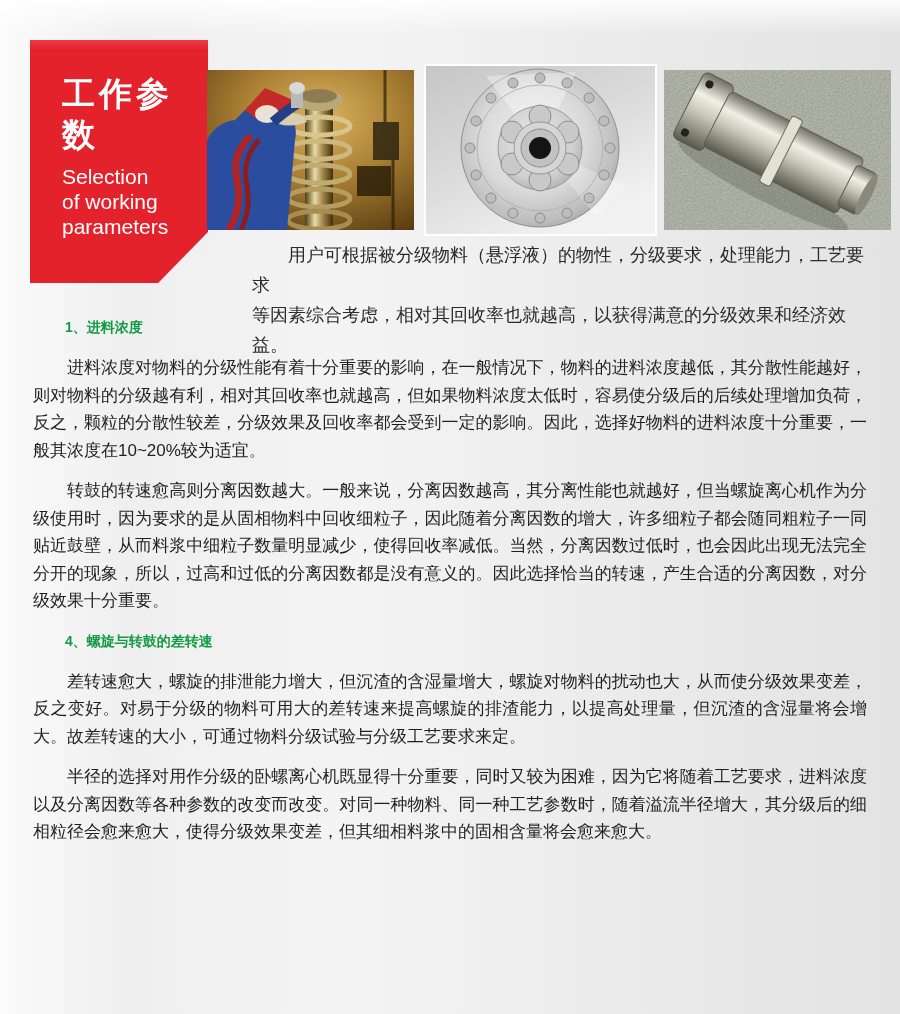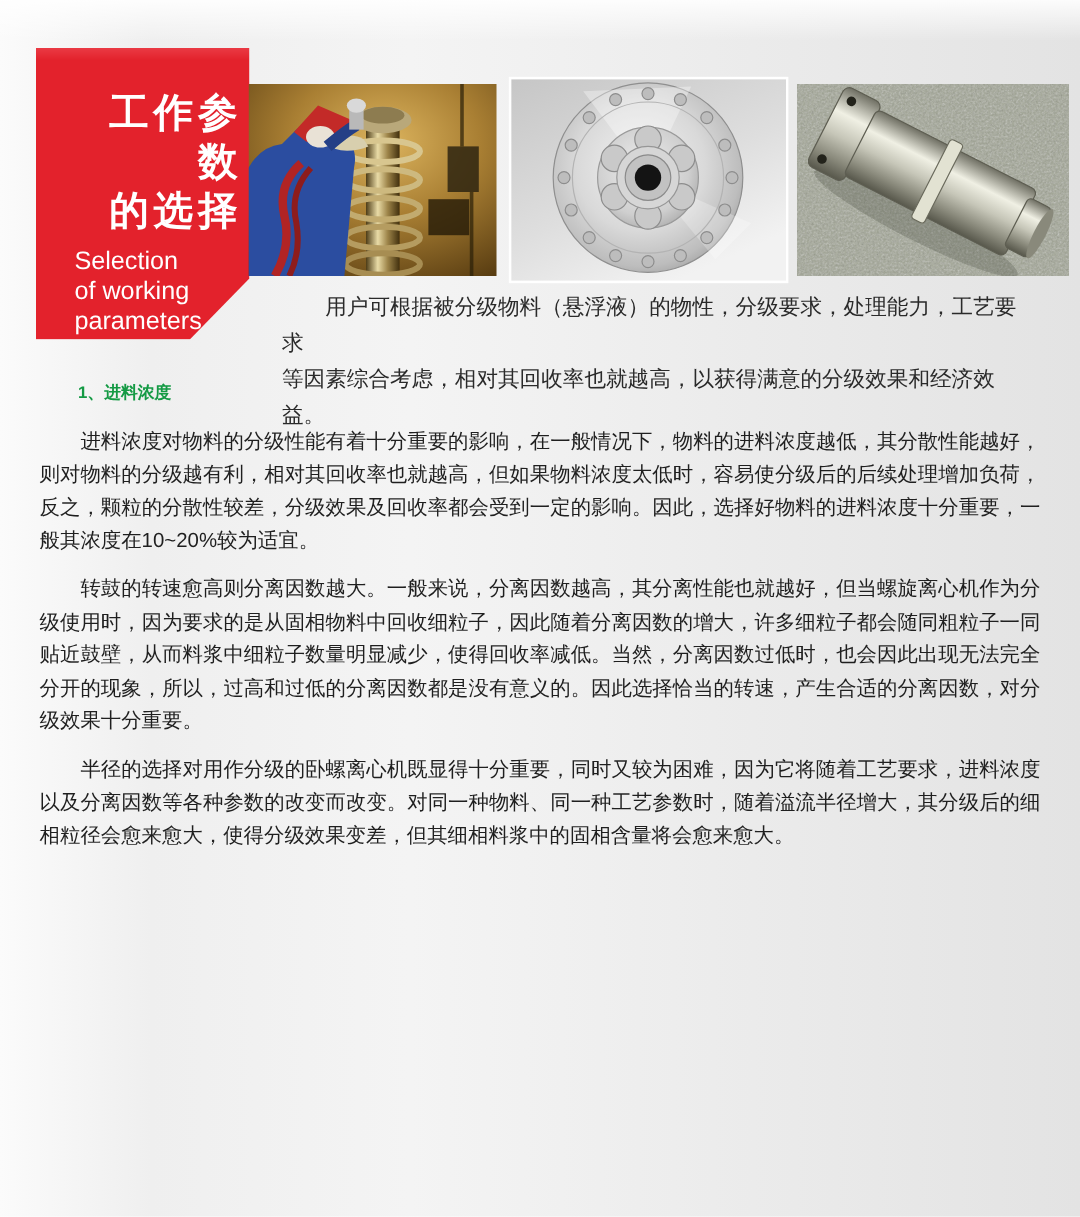--- a/index.html
+++ b/index.html
@@ -10,45 +10,44 @@
       linear-gradient(180deg, rgba(255,255,255,.9) 0, rgba(255,255,255,0) 34px),
       linear-gradient(90deg,#fbfbfb 0%,#efefef 14%,#f4f4f4 38%,#ececec 66%,#e3e3e3 100%);
   }
   
   .banner{
     position:absolute;left:30px;top:40px;width:178px;height:243px;
     background:linear-gradient(180deg,#ea3a44 0,#e3222c 10px,#e3222c 100%);
     clip-path:polygon(0 0,100% 0,100% 79%,72% 100%,0 100%);
     color:#ffffff;box-sizing:border-box;padding:33px 6px 0 32px;
   }
-  .banner-zh{font-size:33px;font-weight:bold;letter-spacing:4px;line-height:41px;text-align:right;}
+  .banner-zh{font-size:33px;font-weight:bold;letter-spacing:4px;line-height:41px;}
   .banner-en{margin-top:9px;font-size:21px;font-weight:normal;line-height:25px;}
   
   .photo{position:absolute;top:70px;height:160px;overflow:hidden;}
   .photo svg{display:block;width:100%;height:100%;}
   .photo-1{left:207px;width:207px;}
   .photo-2{left:424px;top:64px;width:233px;height:172px;background:#ffffff;padding:2px;box-sizing:border-box;}
   .photo-3{left:664px;width:227px;}
   
-  .intro{position:absolute;left:235px;top:241px;width:626px;font-size:18px;line-height:30px;color:#2a2a2a;}
+  .intro{position:absolute;left:252px;top:241px;width:626px;font-size:18px;line-height:30px;color:#2a2a2a;font-family:Liberation Mono, monospace;}
   .intro-l1{text-indent:2em;}
   
   .sections{position:absolute;left:20px;top:308px;width:860px;color:#1f1f1f;}
   .sections h3{margin:6px 0 0 0;padding-left:45px;font-size:14px;line-height:27px;font-weight:bold;color:#149a44;}
   .sections p{margin:13px;font-size:17px;line-height:27.5px;text-indent:2em;text-align:justify;}
 </style>
 </head>
 <body>
 
 <div class="page">
 
   <div class="banner">
     <div class="banner-zh">
       <div>工作参数</div>
-      <div>的选择</div>
     </div>
     <div class="banner-en">
       <div>Selection</div>
       <div>of working</div>
       <div>parameters</div>
     </div>
   </div>
 
   <div class="photo photo-1">
     <svg viewBox="0 0 207 160" preserveAspectRatio="none">
@@ -199,17 +198,21 @@
 
   <div class="sections">
     <section>
       <h3>1、进料浓度</h3>
       <p>进料浓度对物料的分级性能有着十分重要的影响，在一般情况下，物料的进料浓度越低，其分散性能越好，则对物料的分级越有利，相对其回收率也就越高，但如果物料浓度太低时，容易使分级后的后续处理增加负荷，反之，颗粒的分散性较差，分级效果及回收率都会受到一定的影响。因此，选择好物料的进料浓度十分重要，一般其浓度在10~20%较为适宜。</p>
     </section>
     <section>
       <p>转鼓的转速愈高则分离因数越大。一般来说，分离因数越高，其分离性能也就越好，但当螺旋离心机作为分级使用时，因为要求的是从固相物料中回收细粒子，因此随着分离因数的增大，许多细粒子都会随同粗粒子一同贴近鼓壁，从而料浆中细粒子数量明显减少，使得回收率减低。当然，分离因数过低时，也会因此出现无法完全分开的现象，所以，过高和过低的分离因数都是没有意义的。因此选择恰当的转速，产生合适的分离因数，对分级效果十分重要。</p>
     </section>
     <section>
+      <h3>4、螺旋与转鼓的差转速</h3>
+      <p>差转速愈大，螺旋的排泄能力增大，但沉渣的含湿量增大，螺旋对物料的扰动也大，从而使分级效果变差，反之变好。对易于分级的物料可用大的差转速来提高螺旋的排渣能力，以提高处理量，但沉渣的含湿量将会增大。故差转速的大小，可通过物料分级试验与分级工艺要求来定。</p>
+    </section>
+    <section>
       <p>半径的选择对用作分级的卧螺离心机既显得十分重要，同时又较为困难，因为它将随着工艺要求，进料浓度以及分离因数等各种参数的改变而改变。对同一种物料、同一种工艺参数时，随着溢流半径增大，其分级后的细相粒径会愈来愈大，使得分级效果变差，但其细相料浆中的固相含量将会愈来愈大。</p>
     </section>
   </div>
 
 </div>
 
 </body></html>

